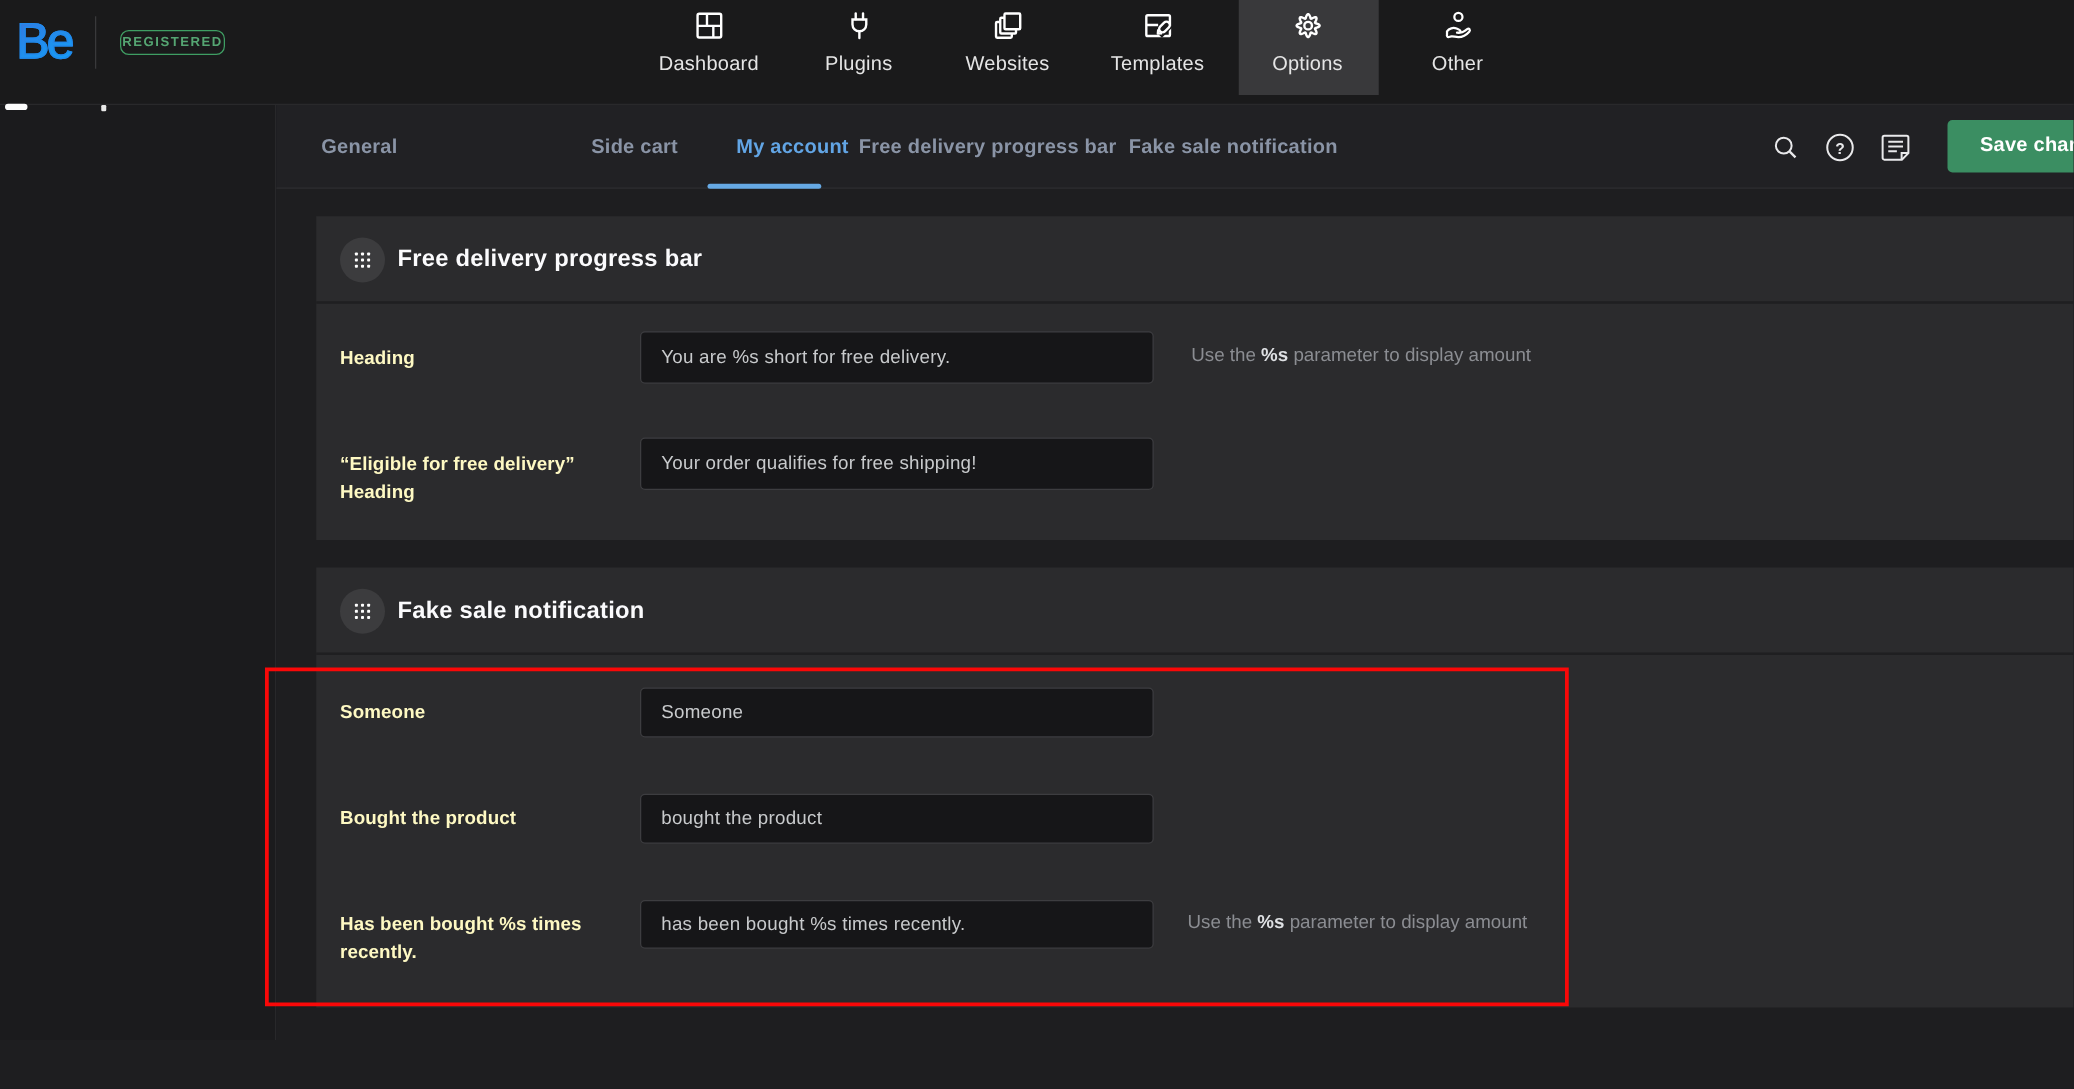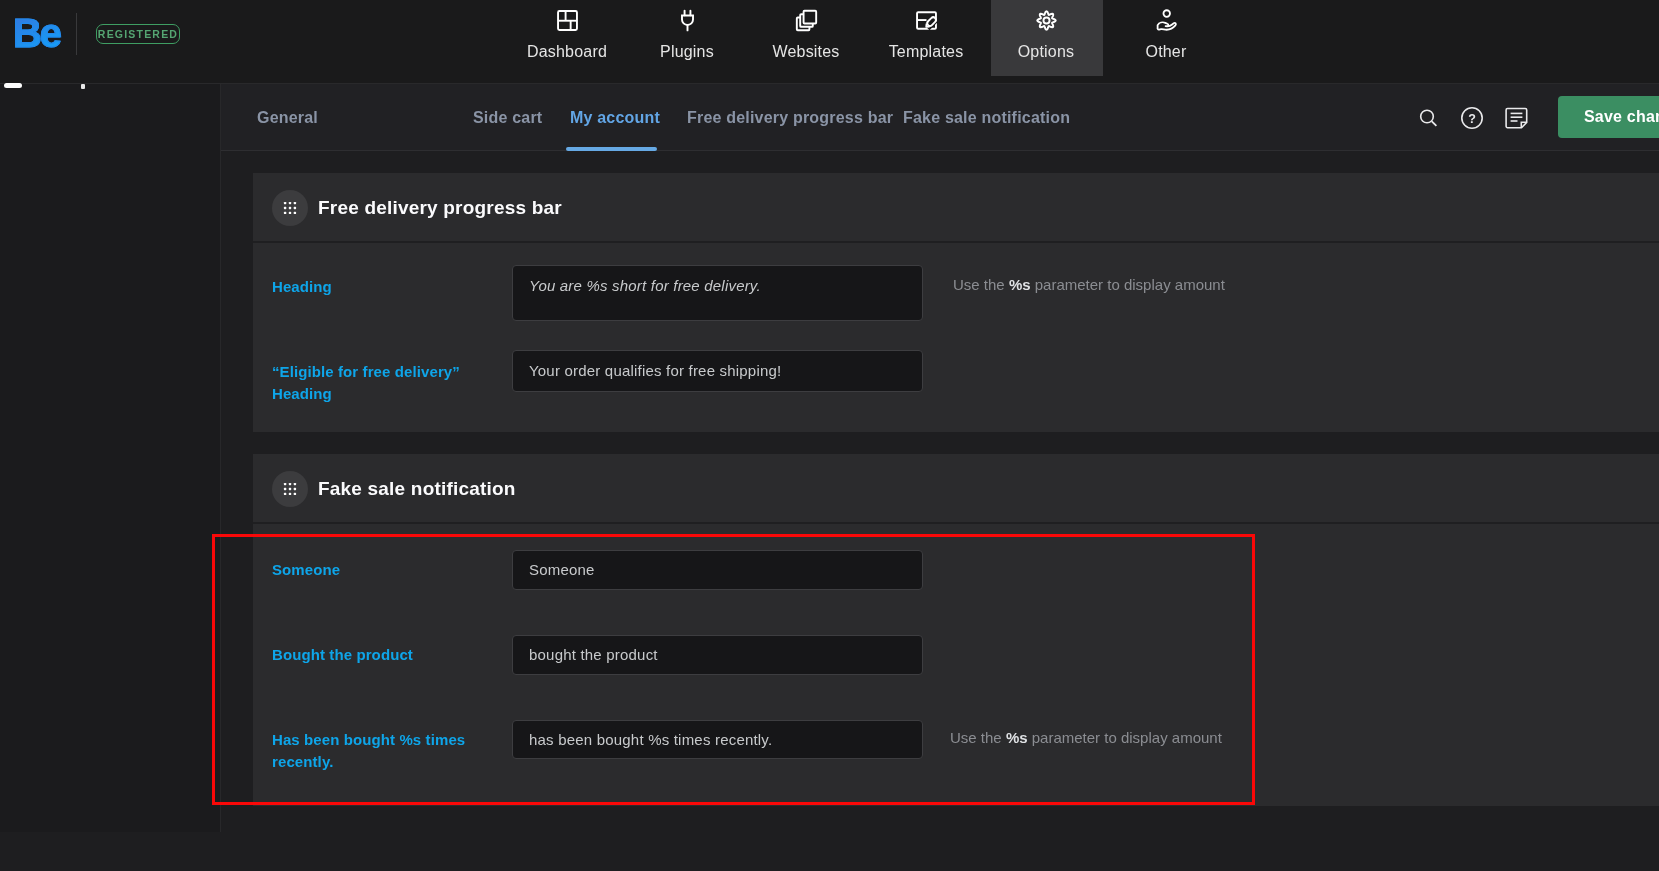--- a/index.html
+++ b/index.html
@@ -2,21 +2,21 @@
 <html><head>
 <meta charset="utf-8">
 <style>
 * { margin:0; padding:0; box-sizing:border-box; }
 html,body { width:1659px; height:871px; overflow:hidden; }
 body { font-family:"Liberation Sans", sans-serif; background:#1e1e20; position:relative; }
 .abs { position:absolute; }
 
 
 #topbar { left:0; top:0; width:1659px; height:83px; background:#1a1a1b; }
-#logo { left:13px; top:11px; font-size:40px; font-weight:bold; letter-spacing:-2.2px;
+#logo { left:13px; top:11px; font-size:40px; font-weight:normal; letter-spacing:-2.2px;
   background:linear-gradient(155deg,#3873dc 0%,#1d93f0 60%,#0fa6fb 100%);
   -webkit-background-clip:text; background-clip:text; color:transparent;
   -webkit-text-stroke:1.1px #2189ec; }
 #logodiv { left:76px; top:13px; width:1px; height:42px; background:#39393b; }
 #badge { left:96px; top:24px; width:84px; height:20px; border:1px solid #3f9e63; border-radius:7px;
   color:#55a572; font-size:10.5px; font-weight:bold; letter-spacing:1.2px; text-align:center; line-height:18px; }
 .nav { top:0; width:120px; height:76px; text-align:center; color:#e5e5e5; }
 .nav .ico { margin-top:7px; height:27px; }
 .nav .lbl { margin-top:9px; font-size:16px; letter-spacing:0.2px; }
 #optbox { left:991px; top:0; width:112px; height:76px; background:#39393b; }
@@ -24,31 +24,31 @@
 
 
 #sidebar { left:0; top:84px; width:221px; height:748px; background:#1b1b1d; border-right:1px solid #28282a; }
 #sdash { left:4px; top:83px; width:18px; height:5px; border-radius:2.5px; background:#fdfdfd; }
 #stick { left:81px; top:84px; width:4px; height:5px; border-radius:1px; background:#e8e8e8; }
 
 
 #content { left:221px; top:84px; width:1438px; height:748px; background:#1e1e20; overflow:hidden; }
 #tabsbar { left:0; top:0; width:1438px; height:67px; background:#212124; border-bottom:1px solid #2e2e31; }
 .tab { top:1px; height:66px; line-height:66px; font-size:16px; color:#8a94a6; letter-spacing:0.2px; white-space:nowrap;font-weight:bold; }
-.tab.active { color:#62a5e5; }
+.tab.active { color:#62a5e5;margin-left:19px; }
 #underline { left:345px; top:63px; width:91px; height:4px; border-radius:2px; background:#66a9e4; }
 #savebtn { left:1337px; top:12px; width:165px; height:42px; background:#3b8e62; border-radius:4px;
   color:#fff; font-size:16px; font-weight:bold; line-height:42px; padding-left:26px; letter-spacing:0.2px; white-space:nowrap; }
 
 
 .section { left:32px; width:1406px; background:#2b2b2d; }
 .sechead { position:absolute; left:0; top:0; width:100%; height:70px; border-bottom:2px solid #1f1f21; }
 .gicon { position:absolute; left:19px; top:17px; width:36px; height:36px; border-radius:50%; background:#3c3c3e; }
 .sectitle { position:absolute; left:65px; top:0; height:70px; line-height:70px; font-size:19px; font-weight:bold; color:#fbfbfd; letter-spacing:0.2px; }
-.flabel { font-size:15px; font-weight:bold; color:#0ea5e9; letter-spacing:0.1px; line-height:22px; }
+.flabel { font-size:15px; font-weight:bold; color:#fef9c3; letter-spacing:0.1px; line-height:22px; }
 .finput { background:#161618; border:1px solid #3d3d40; border-radius:4px; color:#c8cacc; font-size:15px; padding-left:16px; letter-spacing:0.2px; }
 .hint { font-size:15px; color:#8b8d92; letter-spacing:0px; }
 .hint b { color:#dfe1e4; }
 
 #redrect { left:212px; top:534px; width:1043px; height:271px; border:3px solid #fa0808; }
 </style>
 </head>
 <body>
 
 <div class="abs" id="topbar">
@@ -154,21 +154,21 @@
           <rect x="21.7" y="11.9" width="2.4" height="2.4" rx="0.7"></rect>
       <rect x="11.9" y="16.8" width="2.4" height="2.4" rx="0.7"></rect>
           <rect x="16.8" y="16.8" width="2.4" height="2.4" rx="0.7"></rect>
           <rect x="21.7" y="16.8" width="2.4" height="2.4" rx="0.7"></rect>
       <rect x="11.9" y="21.7" width="2.4" height="2.4" rx="0.7"></rect>
           <rect x="16.8" y="21.7" width="2.4" height="2.4" rx="0.7"></rect>
           <rect x="21.7" y="21.7" width="2.4" height="2.4" rx="0.7"></rect>
     </svg></div>
     <div class="sectitle">Free delivery progress bar</div>
     <div class="abs flabel" style="left:19px; top:103px;">Heading</div>
-    <div class="abs finput" style="left:259px; top:92px; width:411px; height:56px; line-height:40px;font-style:italic;">You are %s short for free delivery.</div>
+    <div class="abs finput" style="left:259px; top:92px; width:411px; height:42px; line-height:40px;">You are %s short for free delivery.</div>
     <div class="abs hint" style="left:700px; top:103px;">Use the <b>%s</b> parameter to display amount</div>
     <div class="abs flabel" style="left:19px; top:188px; width:200px;">“Eligible for free delivery” Heading</div>
     <div class="abs finput" style="left:259px; top:177px; width:411px; height:42px; line-height:40px;">Your order qualifies for free shipping!</div>
   </div>
 
   <div class="abs section" style="top:370px; height:352px;">
     <div class="sechead"></div>
     <div class="gicon" id="g2"><svg width="36" height="36" viewBox="0 0 36 36" fill="#fff">
       <rect x="11.9" y="11.9" width="2.4" height="2.4" rx="0.7"></rect>
           <rect x="16.8" y="11.9" width="2.4" height="2.4" rx="0.7"></rect>

